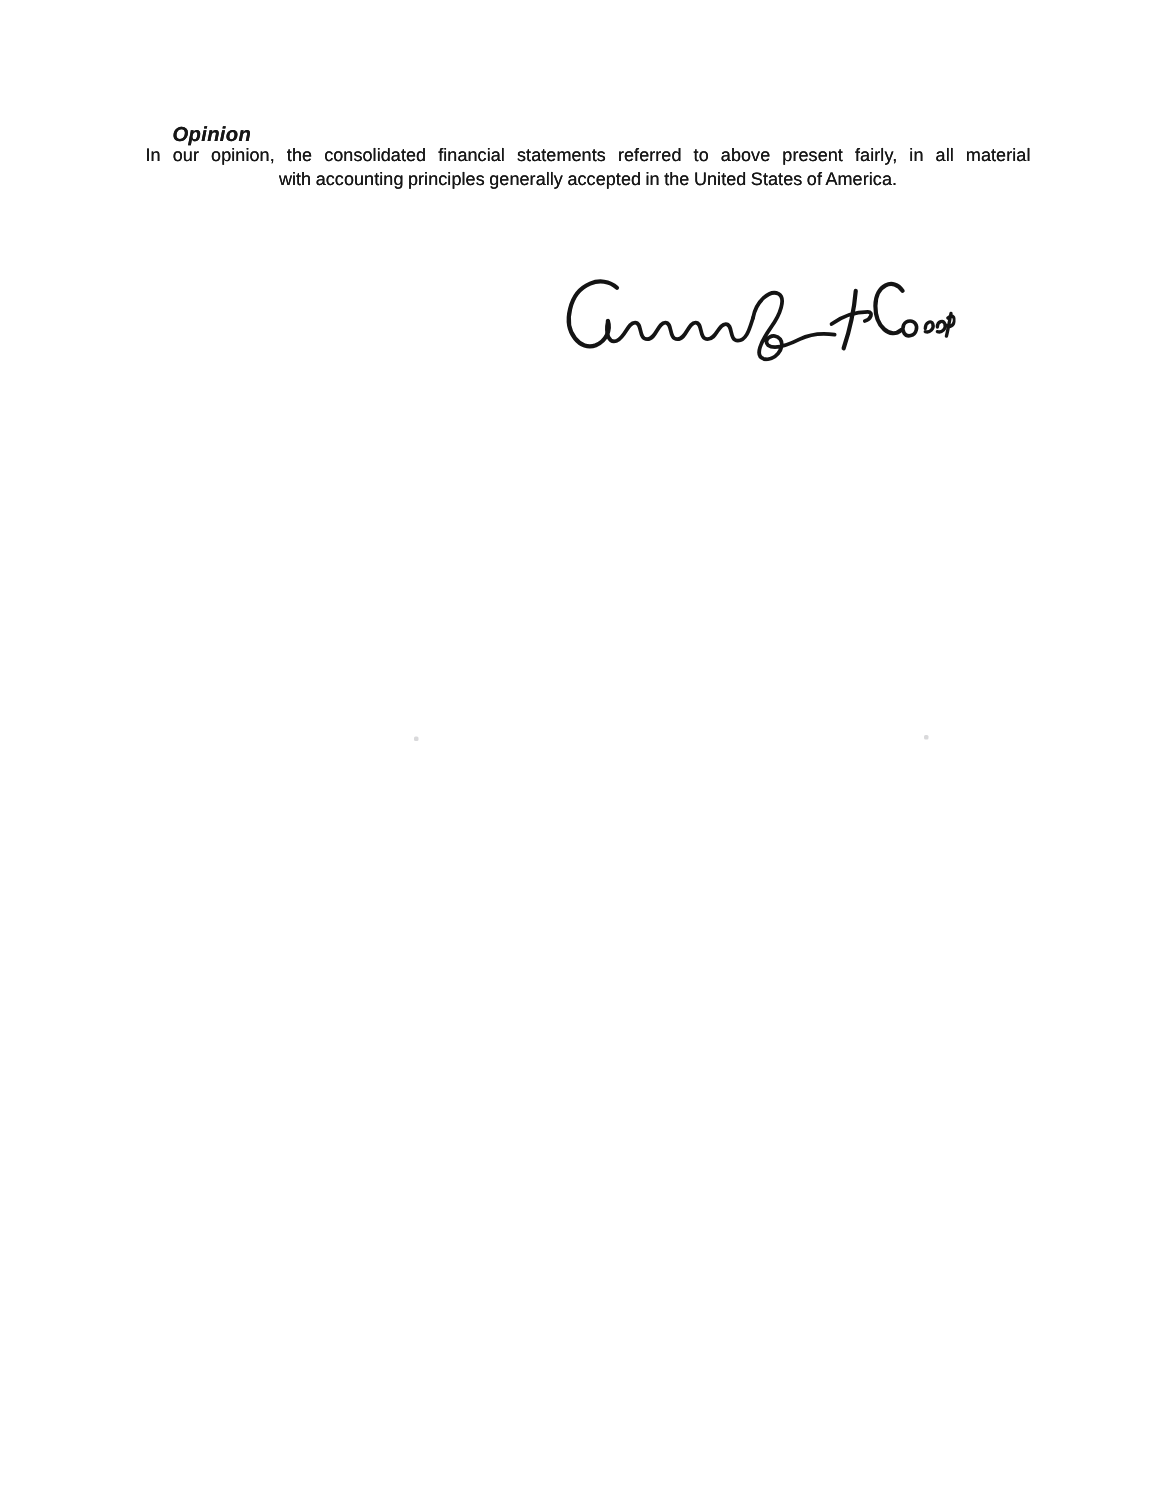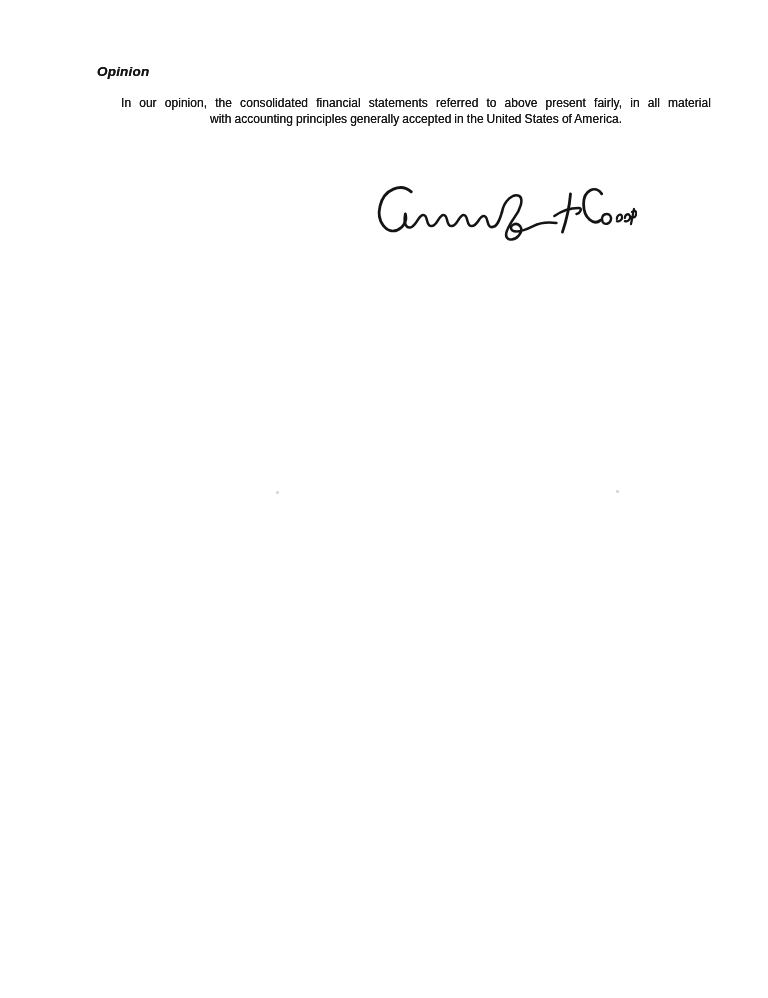--- a/index.html
+++ b/index.html
@@ -13,40 +13,39 @@
     height: 998px;
     background: #ffffff;
     font-family: "Liberation Sans", sans-serif;
     color: #1b1b1b;
     overflow: hidden;
   }
   .heading {
     position: absolute;
     left: 97px;
     top: 64px;
-    margin: 0;
+    margin: 18px;
     font-size: 13.5px;
     font-weight: bold;
     font-style: italic;
     letter-spacing: 0.2px;
     color: #161616;
     text-shadow: 0 0 0.4px currentColor;
   }
   .para {
     position: absolute;
     left: 97px;
     top: 95px;
     width: 590px;
     font-size: 12px;
     line-height: 16px;
     word-spacing: -0.4px;
     letter-spacing: 0.05px;
     color: #171717;
     text-shadow: 0 0 0.4px currentColor;
-    margin-left: 24px;
   }
   .para .line {
     text-align: justify;
   }
   .para .line.full {
     text-align-last: justify;
   }
   .para .line.last {
     text-align: center;
   }

